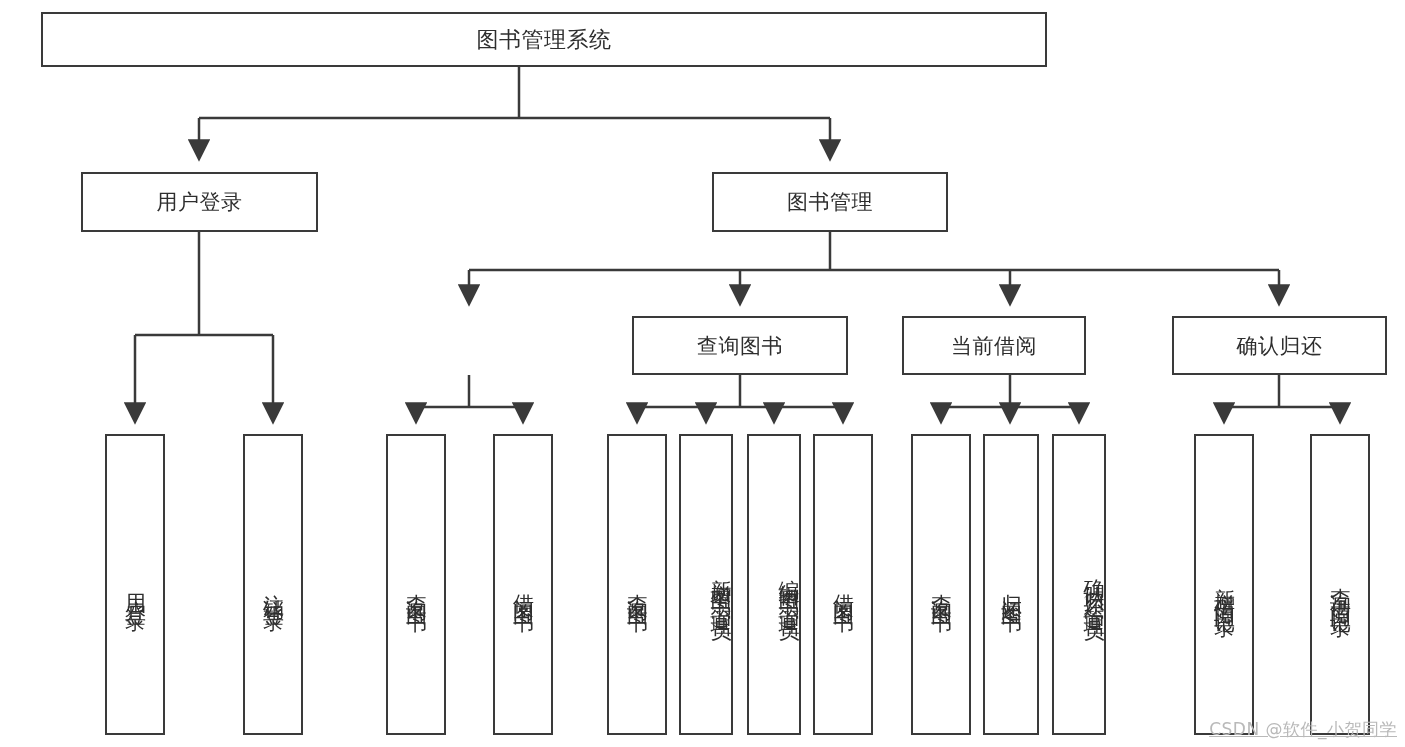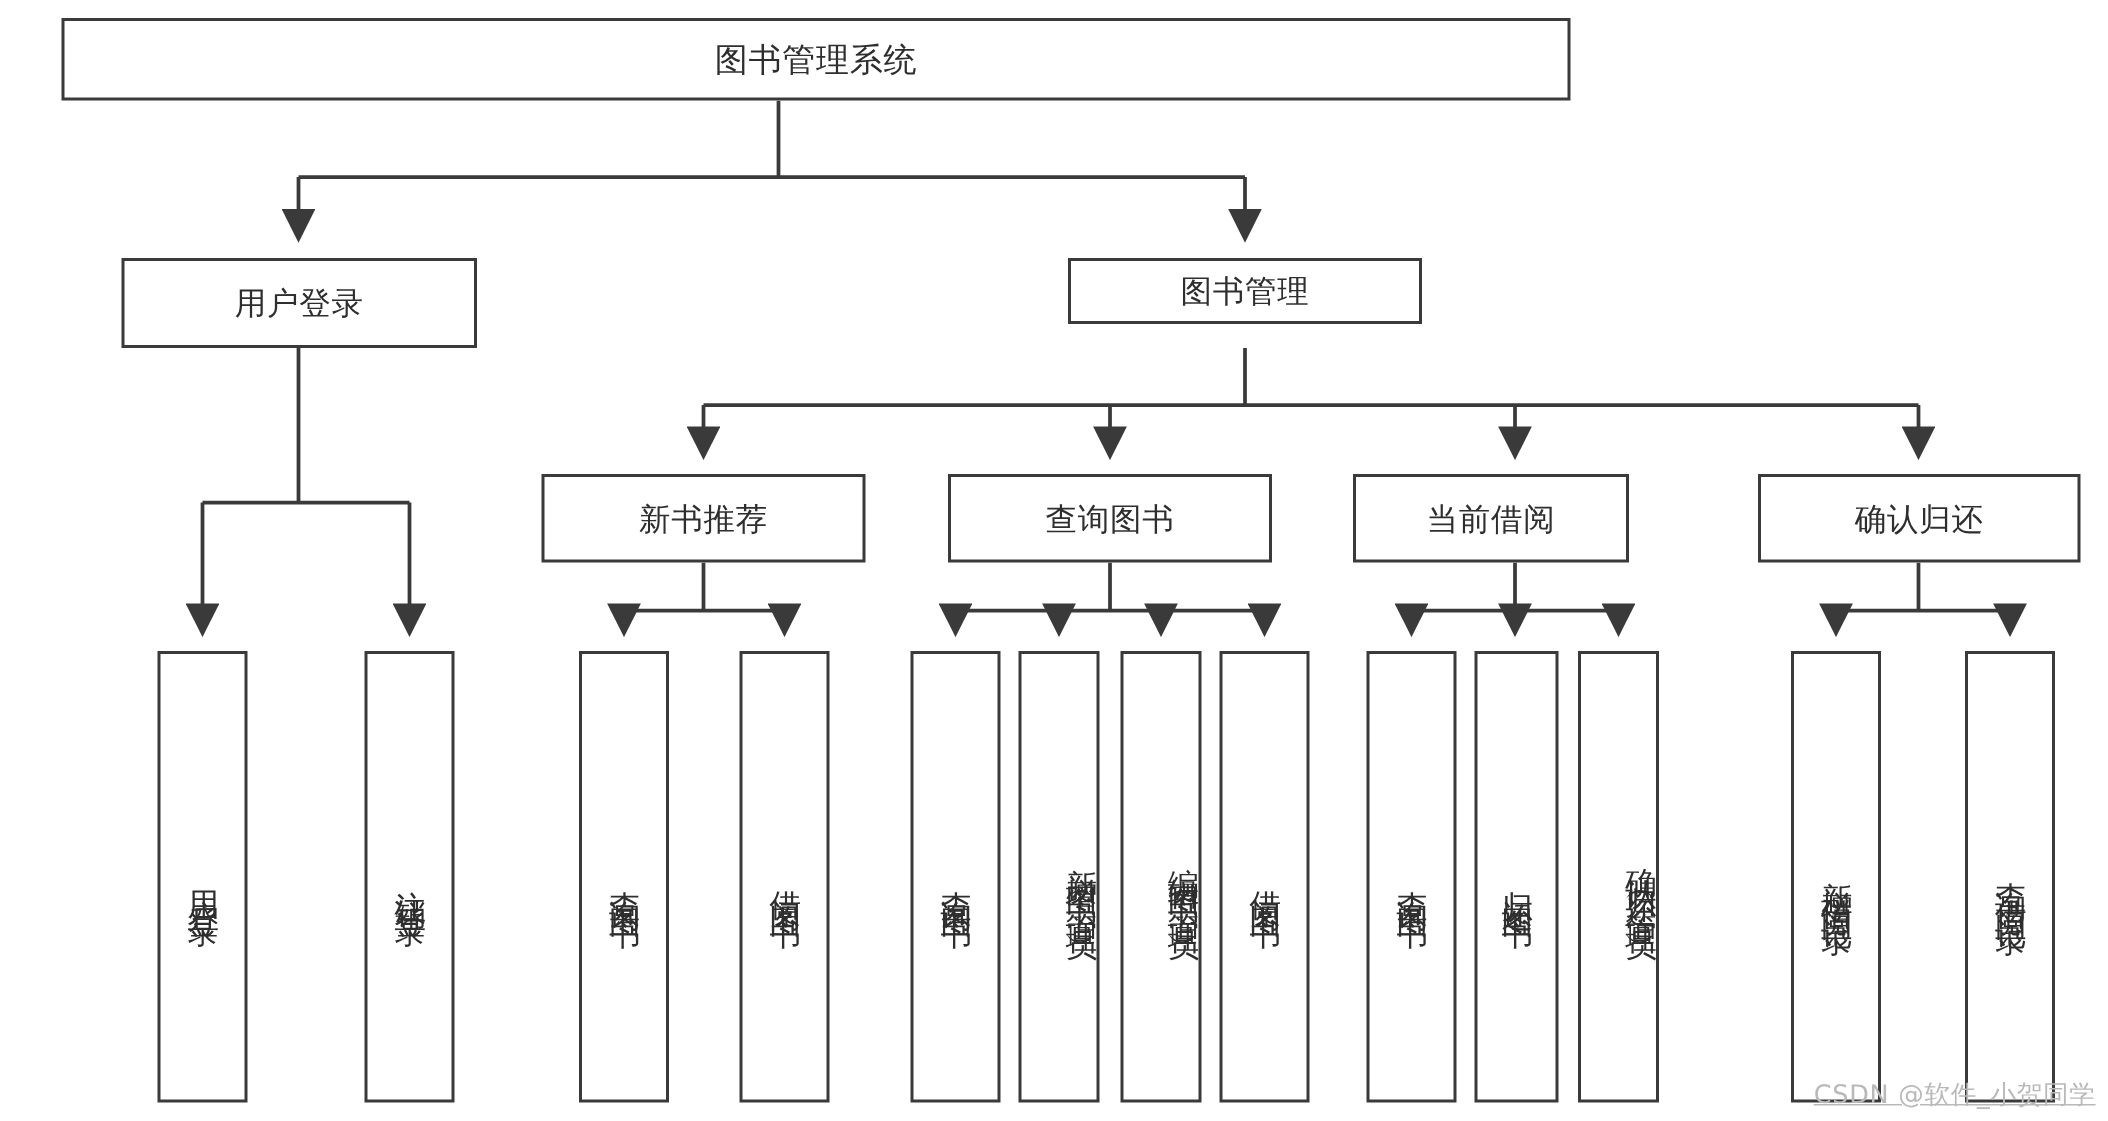--- a/index.html
+++ b/index.html
@@ -124,23 +124,22 @@
       <path d="M1279,375 L1279,407"></path>
       <path d="M1224,407 L1340,407"></path>
       <path d="M1224,407 L1224,421" marker-end="url(#arrowhead)"></path>
       <path d="M1340,407 L1340,421" marker-end="url(#arrowhead)"></path>
     </g>
   </svg>
 
   <div class="node node-h node-root" style="left:16px; top:12px; width:1006px; height:55px;margin-left:25px;">图书管理系统</div>
 
   <div class="node node-h" style="left:81px; top:172px; width:237px; height:60px;">用户登录</div>
-  <div class="node node-h" style="left:712px; top:172px; width:236px; height:44px;">图书管理</div>
+  <div class="node node-h" style="left:712px; top:172px; width:236px; height:60px;">图书管理</div>
 
-  <div class="node node-h" style="left:361px; top:316px; width:216px; height:59px;">新书推荐</div>
   <div class="node node-h" style="left:632px; top:316px; width:216px; height:59px;">查询图书</div>
   <div class="node node-h" style="left:902px; top:316px; width:184px; height:59px;">当前借阅</div>
   <div class="node node-h" style="left:1172px; top:316px; width:215px; height:59px;">确认归还</div>
 
   <div class="node node-v level-leaf" style="left:105px; top:434px; width:60px; height:301px;">用户登录</div>
   <div class="node node-v level-leaf" style="left:243px; top:434px; width:60px; height:301px;">注销登录</div>
 
   <div class="node node-v level-leaf" style="left:386px; top:434px; width:60px; height:301px;">查询图书</div>
   <div class="node node-v level-leaf" style="left:493px; top:434px; width:60px; height:301px;">借阅图书</div>
 

